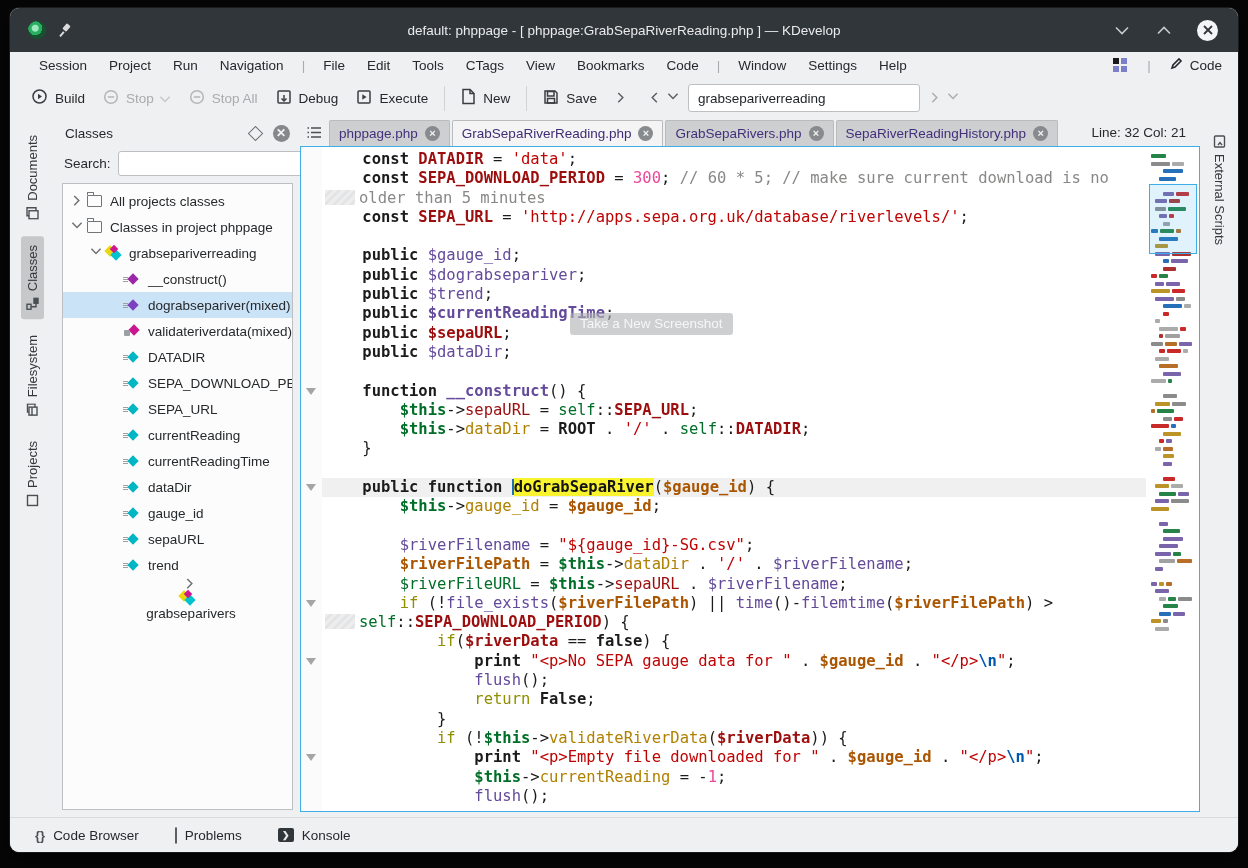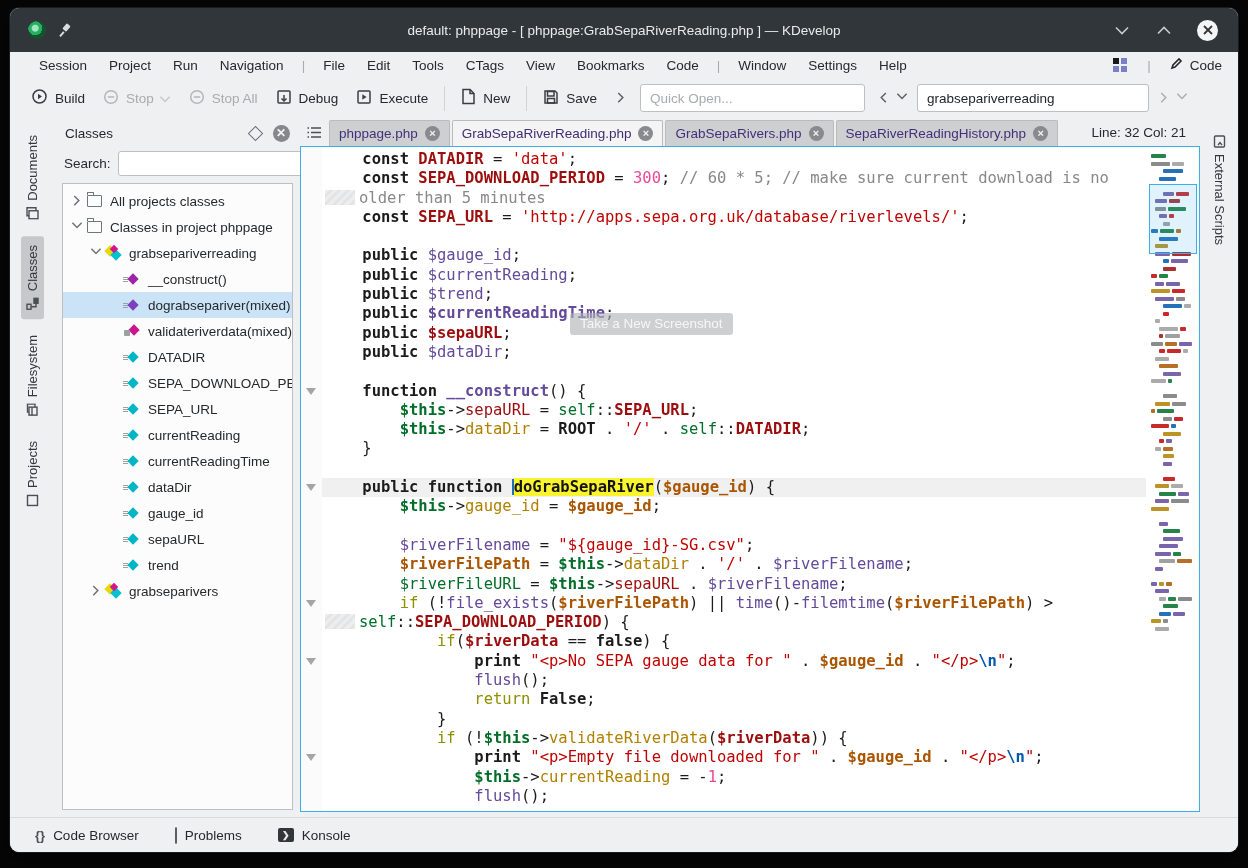--- a/index.html
+++ b/index.html
@@ -258,21 +258,20 @@
             <rect x="4.5" y="2.5" width="6.5" height="4.5"></rect>
             <rect x="4.5" y="9.5" width="7" height="4.5"></rect>
           </svg></span>
         <span>Save</span>
       </div>
       <span class="chev" style="margin: 0px 6px;">
         <svg width="12" height="12" viewBox="0 0 12 13" style="stroke-width:1.6;fill:none;">
           <polyline points="3,1 8,6 3,11"></polyline>
         </svg>
       </span>
-      <input class="tinput" placeholder="Quick Open..." style="width: 225px; margin-left: 4px;">
       <span class="chev" style="margin-left: 10px;">
         <svg width="12" height="12" viewBox="0 0 12 13" style="stroke-width:1.6;fill:none;">
           <polyline points="8,1 3,6 8,11"></polyline>
         </svg>
       </span>
       <span class="chev">
         <svg width="12" height="12" viewBox="0 0 12 13" style="stroke-width:1.6;fill:none;">
           <polyline points="1,2 6,7 11,2"></polyline>
         </svg>
       </span>
@@ -471,21 +470,21 @@
             <span>sepaURL</span>
           </div>
           <div class="trow" style="padding-left: 46px;">
             <span class="texp"></span>
             <span class="ticon">
               <span class="lines3"></span>
               <span class="dia" style="background:#00b5c4;left:5px;top:4px;"></span>
             </span>
             <span>trend</span>
           </div>
-          <div class="trow" style="padding-left: 27px;">
+          <div class="trow" style="padding-left: 27px; flex-direction: column;">
             <span class="texp">
               <svg width="12" height="12" viewBox="0 0 12 13" style="stroke-width:1.6;fill:none;">
                 <polyline points="3,1 8,6 3,11"></polyline>
               </svg>
             </span>
             <span class="ticon">
               <span class="dia" style="background:#e8d80c;left:1px;top:2px;"></span>
               <span class="dia" style="background:#00c3cf;left:7px;top:6px;"></span>
               <span class="dia small" style="background:#d0178d;left:6px;top:1px;"></span>
             </span>
@@ -532,21 +531,21 @@
             <span class="foldmark" style="top: 510.8px;"></span>
             <span class="foldmark" style="top: 607.3px;"></span>
           </div>
         <div class="codearea" id="codearea">
             <div class="code-line"><span class="tk-pln">    </span><span class="tk-kw">const </span><span class="tk-cnst">DATADIR</span><span class="tk-pln"> = </span><span class="tk-str">'data'</span><span class="tk-pln">;</span></div>
             <div class="code-line"><span class="tk-pln">    </span><span class="tk-kw">const </span><span class="tk-cnst">SEPA_DOWNLOAD_PERIOD</span><span class="tk-pln"> = </span><span class="tk-num">300</span><span class="tk-pln">; </span><span class="tk-com">// 60 * 5; // make sure current download is no</span></div>
             <div class="code-line"><span class="wrapind"></span><span class="tk-com">older than 5 minutes</span></div>
             <div class="code-line"><span class="tk-pln">    </span><span class="tk-kw">const </span><span class="tk-cnst">SEPA_URL</span><span class="tk-pln"> = </span><span class="tk-str">'http://apps.sepa.org.uk/database/riverlevels/'</span><span class="tk-pln">;</span></div>
             <div class="code-line"></div>
             <div class="code-line"><span class="tk-pln">    </span><span class="tk-kw">public </span><span class="tk-var">$gauge_id</span><span class="tk-pln">;</span></div>
-            <div class="code-line"><span class="tk-pln">    </span><span class="tk-kw">public </span><span class="tk-var">$currentReading</span><span class="tk-pln">;</span></div>
+            <div class="code-line"><span class="tk-pln">    </span><span class="tk-kw">public </span><span class="tk-var">$dograbsepariver</span><span class="tk-pln">;</span></div>
             <div class="code-line"><span class="tk-pln">    </span><span class="tk-kw">public </span><span class="tk-var">$trend</span><span class="tk-pln">;</span></div>
             <div class="code-line"><span class="tk-pln">    </span><span class="tk-kw">public </span><span class="tk-varb">$currentReadingTime</span><span class="tk-pln">;</span></div>
             <div class="code-line"><span class="tk-pln">    </span><span class="tk-kw">public </span><span class="tk-maroonb">$sepaURL</span><span class="tk-pln">;</span></div>
             <div class="code-line"><span class="tk-pln">    </span><span class="tk-kw">public </span><span class="tk-var">$dataDir</span><span class="tk-pln">;</span></div>
             <div class="code-line"></div>
             <div class="code-line"><span class="tk-pln">    </span><span class="tk-kw">function </span><span class="tk-varb">__construct</span><span class="tk-pln">() {</span></div>
             <div class="code-line"><span class="tk-pln">        </span><span class="tk-this">$this</span><span class="tk-pln">-&gt;</span><span class="tk-maroon">sepaURL</span><span class="tk-pln"> = </span><span class="tk-self">self</span><span class="tk-pln">::</span><span class="tk-cnst">SEPA_URL</span><span class="tk-pln">;</span></div>
             <div class="code-line"><span class="tk-pln">        </span><span class="tk-this">$this</span><span class="tk-pln">-&gt;</span><span class="tk-gold">dataDir</span><span class="tk-pln"> = </span><span class="tk-kw">ROOT</span><span class="tk-pln"> . </span><span class="tk-str">'/'</span><span class="tk-pln"> . </span><span class="tk-self">self</span><span class="tk-pln">::</span><span class="tk-cnst">DATADIR</span><span class="tk-pln">;</span></div>
             <div class="code-line"><span class="tk-pln">    }</span></div>
             <div class="code-line"></div>

